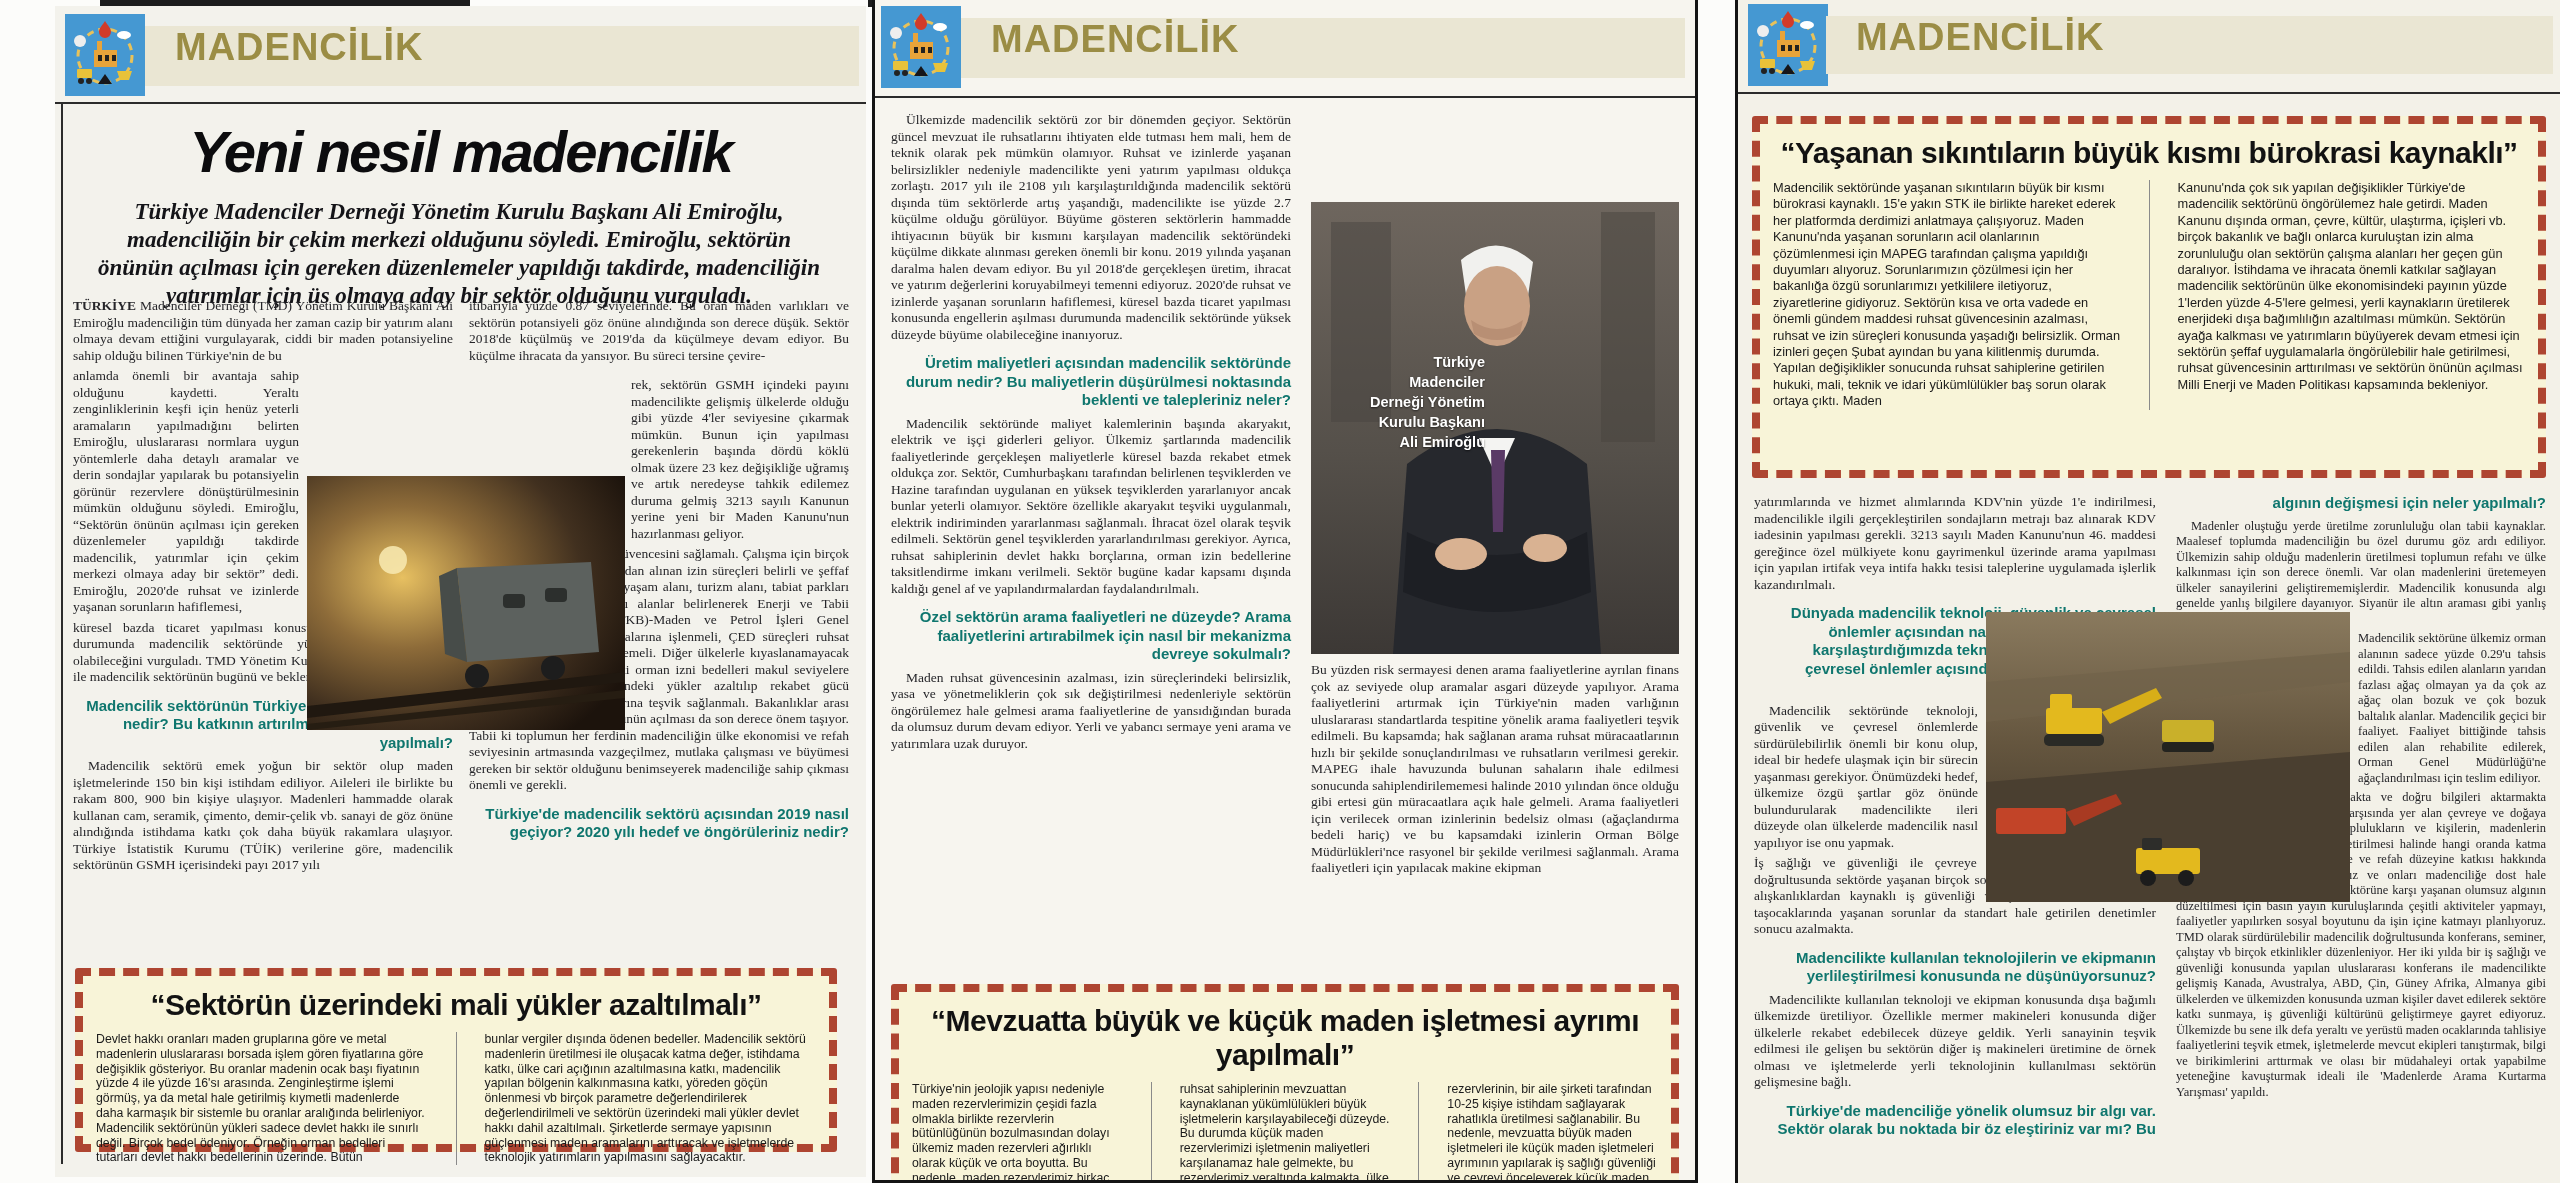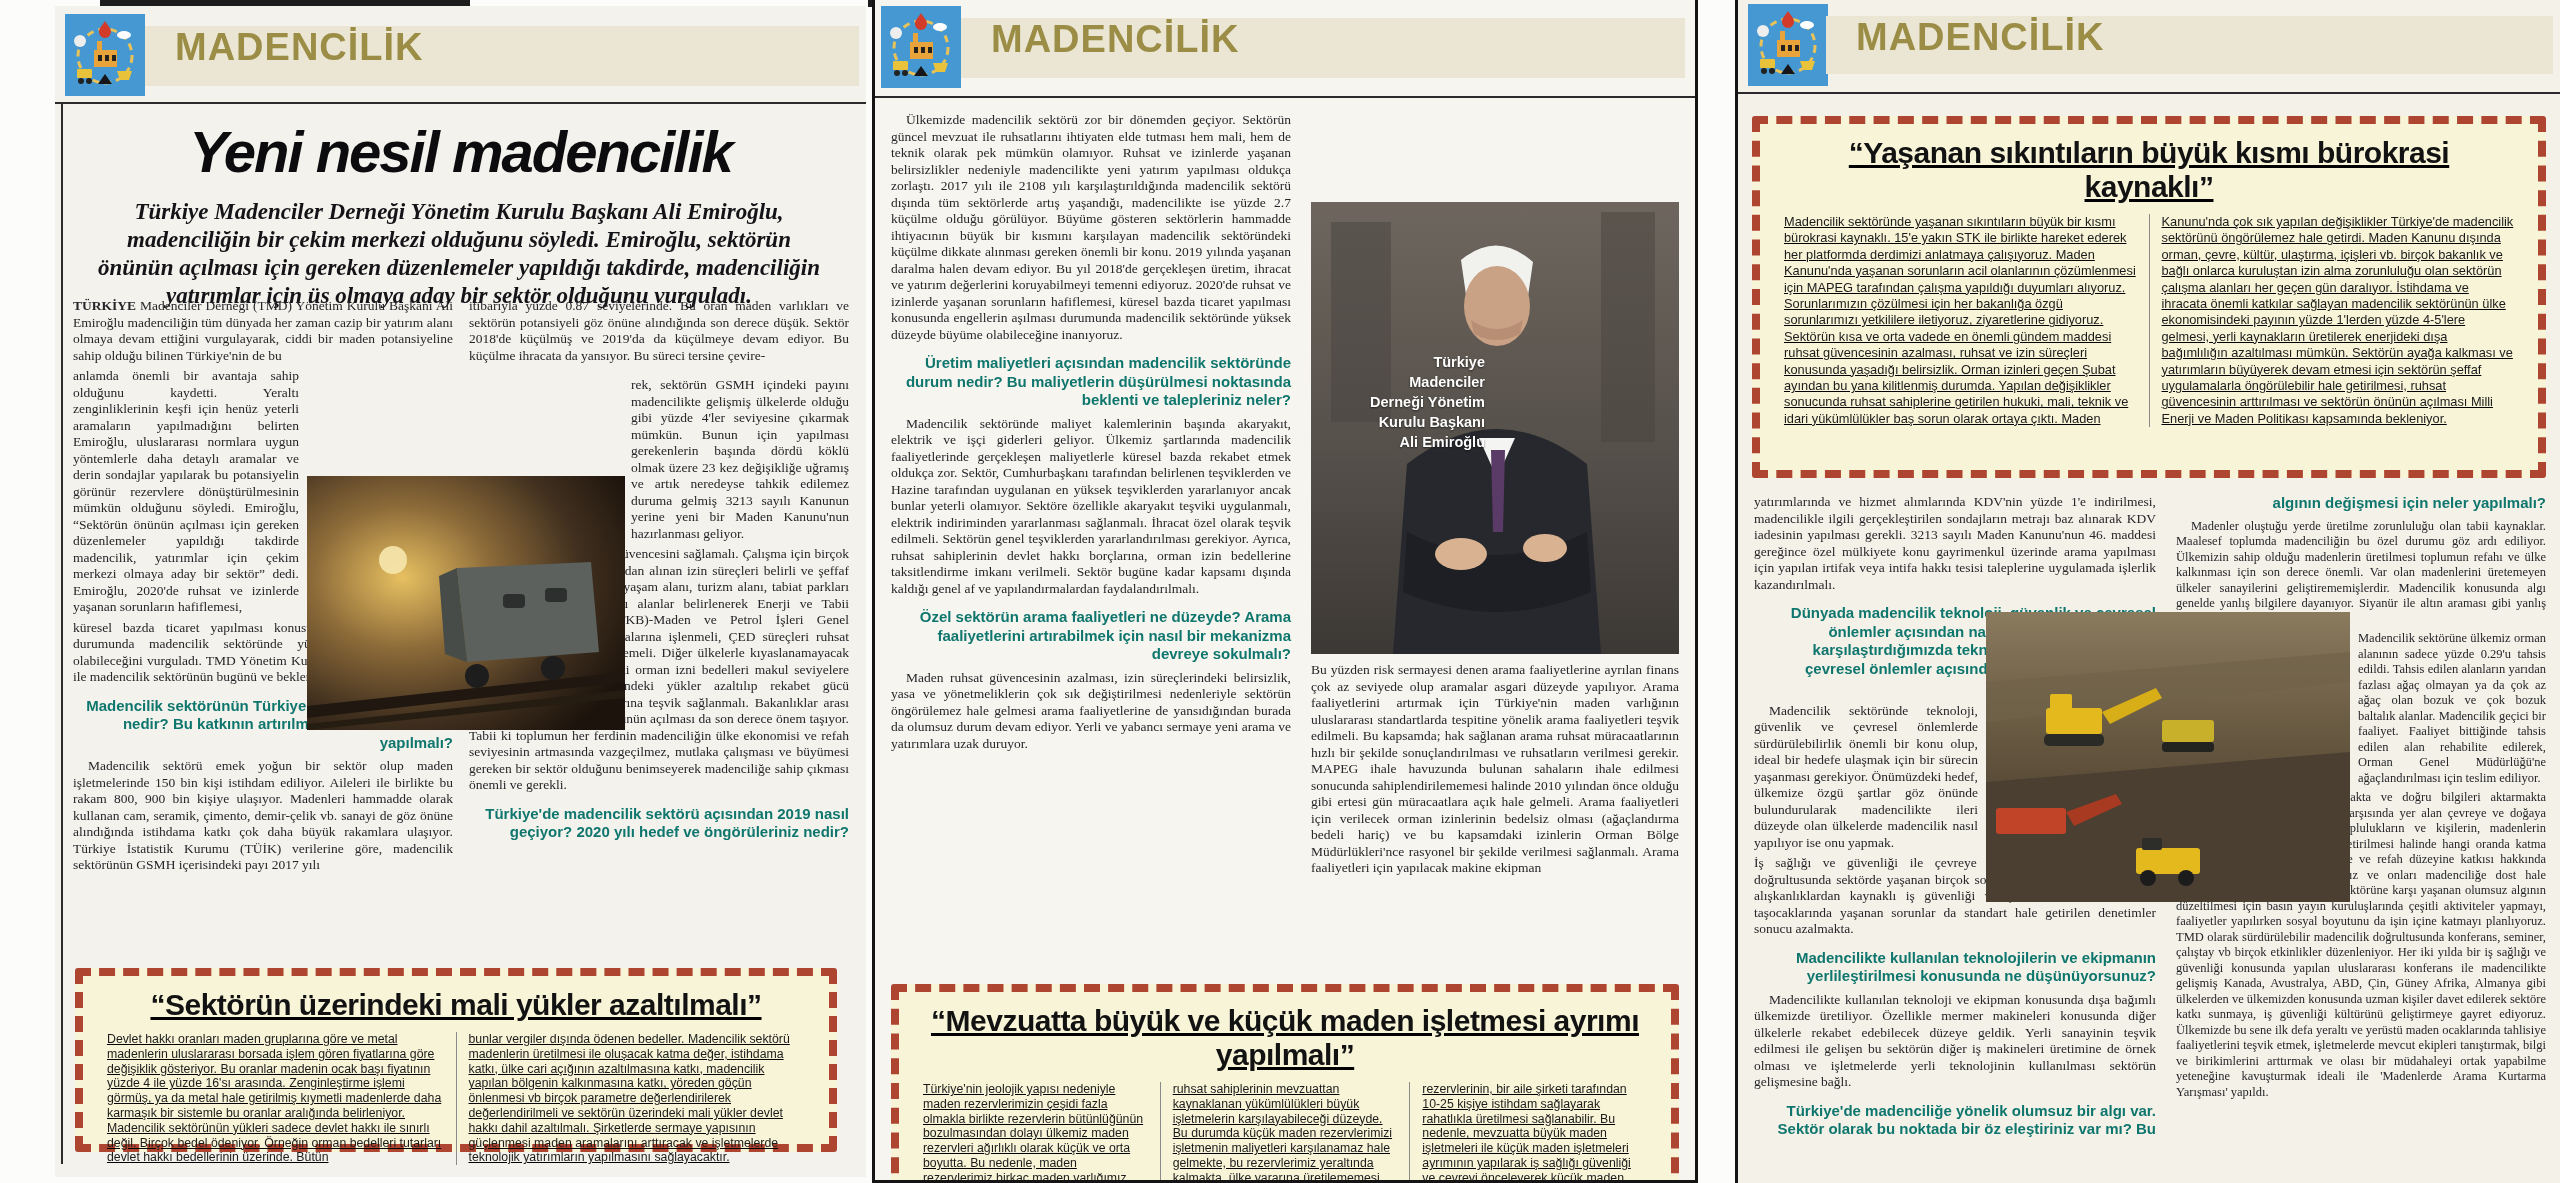--- a/index.html
+++ b/index.html
@@ -22,23 +22,23 @@
   .art-sub{position:absolute;text-align:center;font-family:var(--serif);font-weight:bold;font-style:italic;font-size:23px;line-height:1.22;color:#141418;}
   .cols{position:absolute;display:flex;}
   .col{box-sizing:border-box;}
   .bodytext{font-family:var(--serif);font-size:13.5px;line-height:16.5px;text-align:justify;color:#26262a;}
   .seg{margin:0 0 4px 0;}
   .ind{text-indent:15px;}
   .lead{font-weight:bold;}
   .q{font-family:var(--sans);font-weight:bold;font-size:15px;line-height:18.5px;color:#0f766e;margin:11px 0 6px 0;text-align:right;}
   .photo{position:absolute;z-index:3;}
   .photo svg{display:block;width:100%;height:100%;}
-  .pull-box{position:absolute;background:#f8f4d8;border:8px dashed #ae4531;border-radius:3px;box-sizing:border-box;padding:8px 24px;z-index:4;text-decoration:underline;}
+  .pull-box{position:absolute;background:#f8f4d8;border:8px dashed #ae4531;border-radius:3px;box-sizing:border-box;padding:8px 13px;z-index:4;}
   .pull-title{text-align:center;font-family:var(--sans);font-weight:bold;font-size:30px;letter-spacing:-0.5px;color:#121212;margin:4px 0 10px 0;}
-  .pull-cols{display:flex;gap:12px;justify-content:center;}
+  .pull-cols{display:flex;gap:28px;justify-content:center;}
   .pull-col{flex:1;font-family:var(--sans);font-size:12.3px;line-height:14.8px;color:#1b1b1b;text-align:left;}
   .pull-div{width:1px;background:#8a8a8a;flex:0 0 1px;}
   .cap{position:absolute;left:14px;top:150px;width:160px;text-align:right;color:#ffffff;font-family:var(--sans);font-weight:bold;font-size:14.5px;line-height:20px;white-space:pre-line;text-shadow:0 1px 2px rgba(0,0,0,.6);z-index:5;}
   .narrowL{width:226px;}
 </style>
 </head>
 <body>
 
 <div class="scanbar" style="left:100px;width:370px;"></div>
 <div class="scanbar" style="left:868px;width:280px;"></div>

